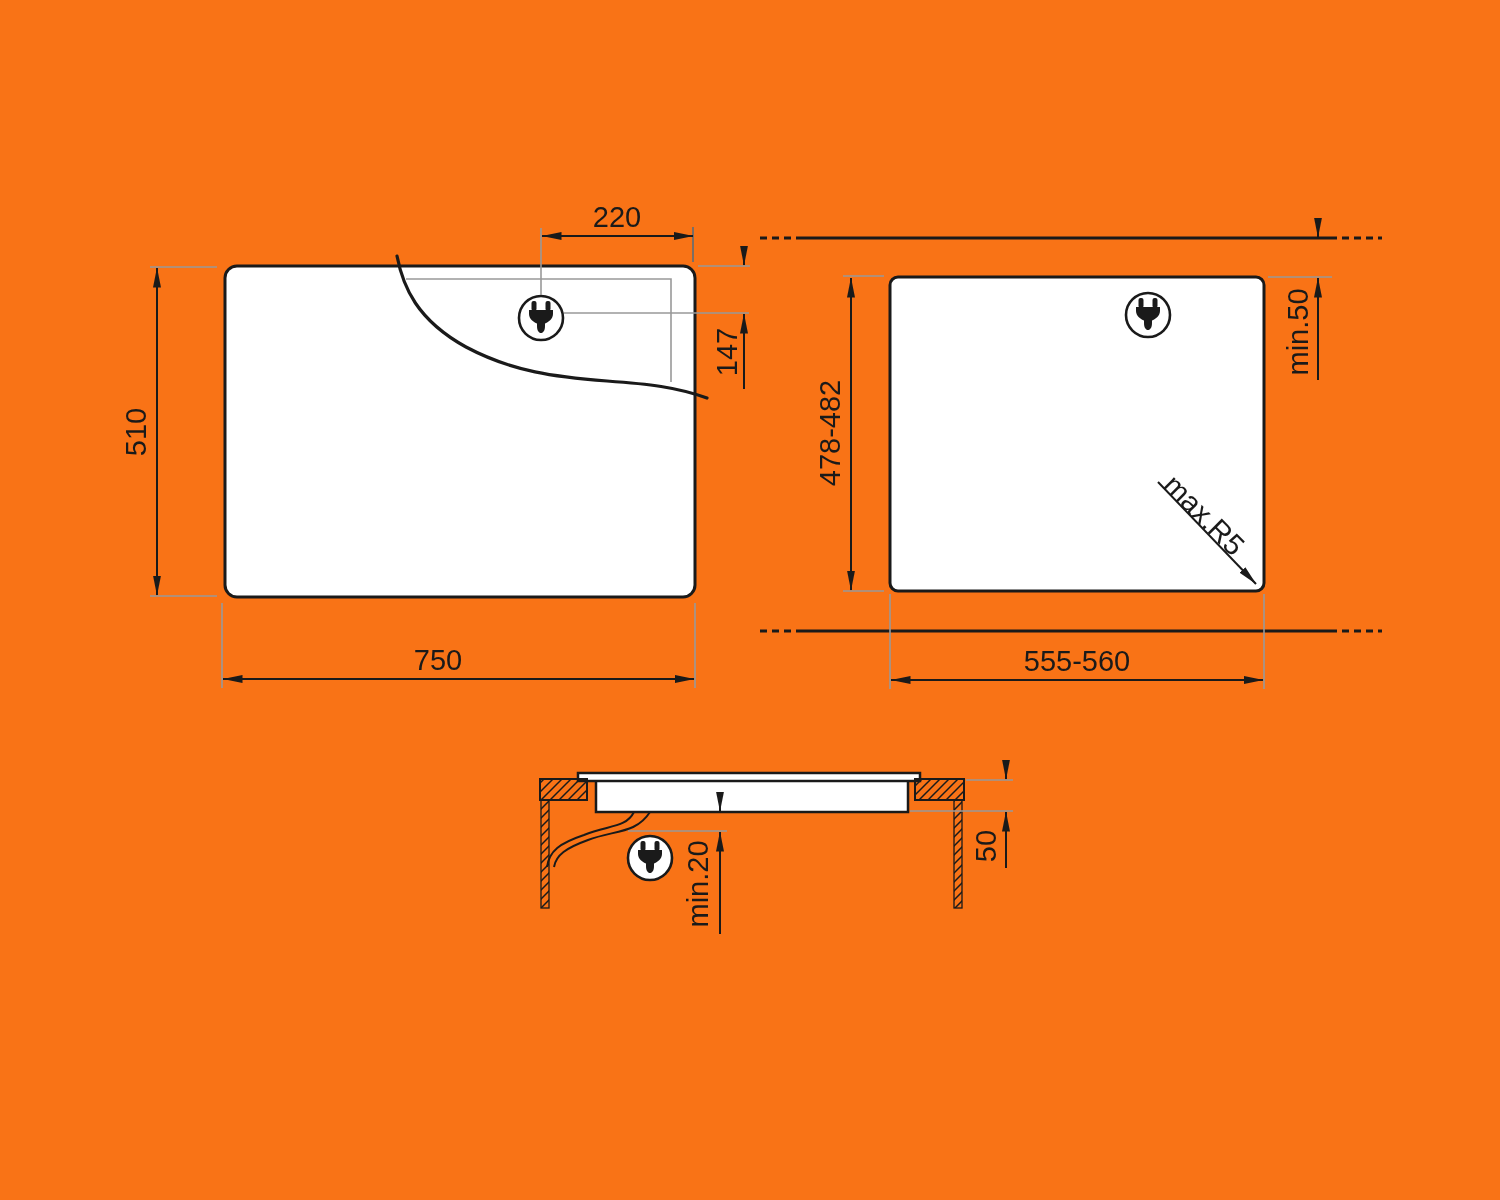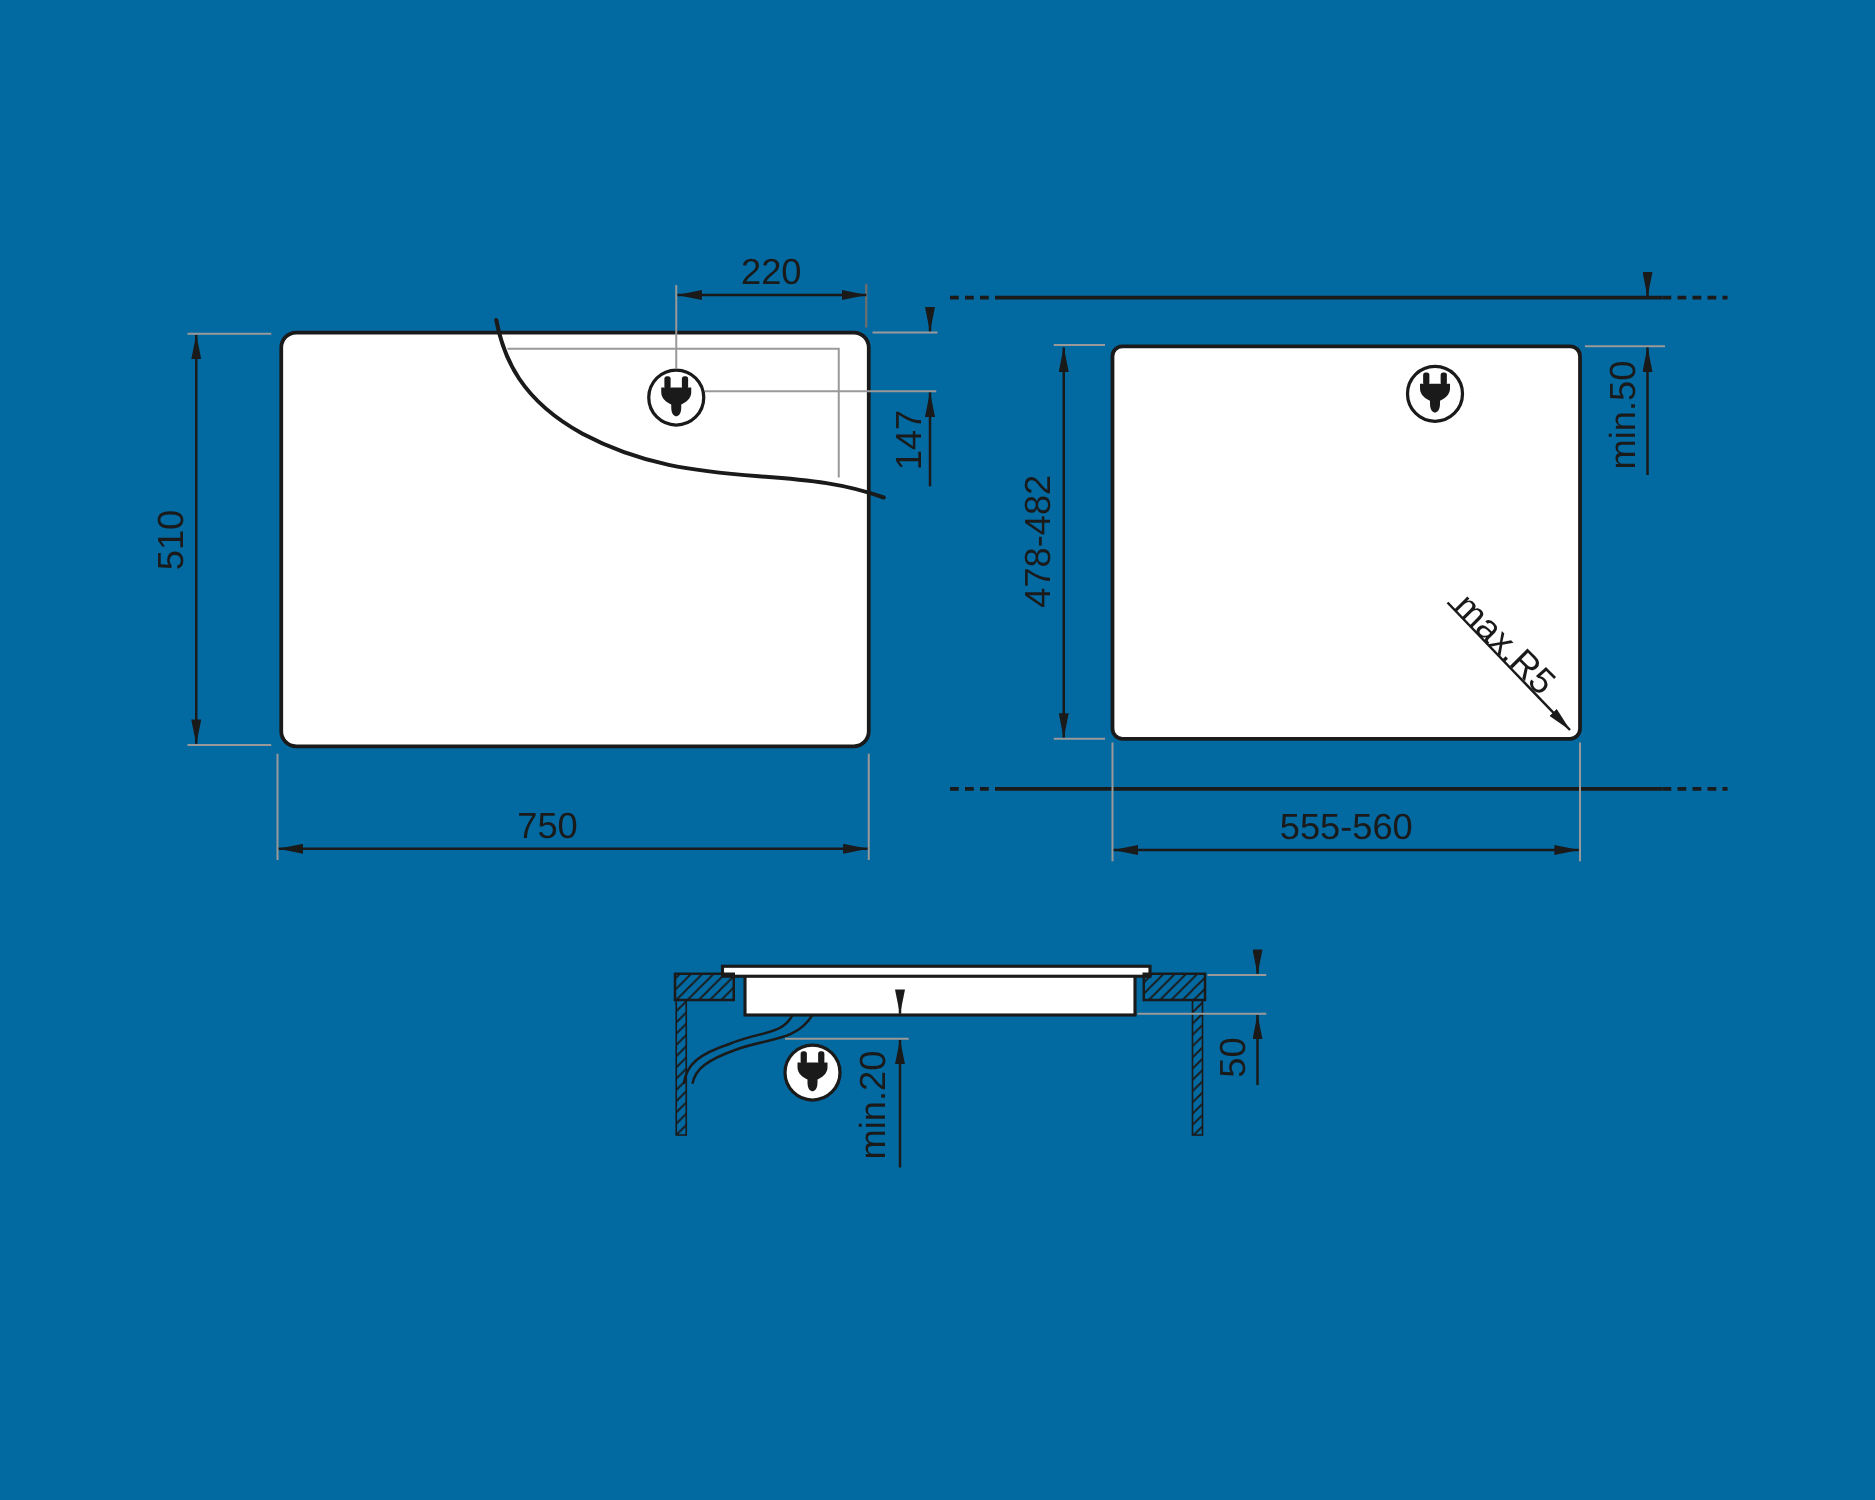--- a/index.html
+++ b/index.html
@@ -1,16 +1,16 @@
 <!DOCTYPE html>
 <html><head>
 <meta charset="utf-8">
 <style>
   html,body{margin:0;padding:0;background:#ffffff;}
-  .stage{position:relative;width:1500px;height:1200px;background:#0369a1;overflow:hidden;}
+  .stage{position:relative;width:1500px;height:1200px;background:#f97316;overflow:hidden;}
   svg{display:block;}
   text{font-family:"Liberation Sans","DejaVu Sans",sans-serif;fill:#1a1a1a;}
   .dim-label{font-size:29px;}
   .outline{stroke:#1a1a1a;stroke-width:3;fill:#ffffff;}
   .thin{stroke:#999999;stroke-width:1.6;fill:none;}
   .thin2{stroke:#6e6e6e;stroke-width:1.8;fill:none;}
   .dim{stroke:#1a1a1a;stroke-width:2;fill:none;}
   .breakline{stroke:#1a1a1a;stroke-width:3.2;fill:none;stroke-linecap:round;}
   .dashed{stroke:#1a1a1a;stroke-width:3;fill:none;stroke-dasharray:7 5;}
   .solid3{stroke:#1a1a1a;stroke-width:3;fill:none;}

